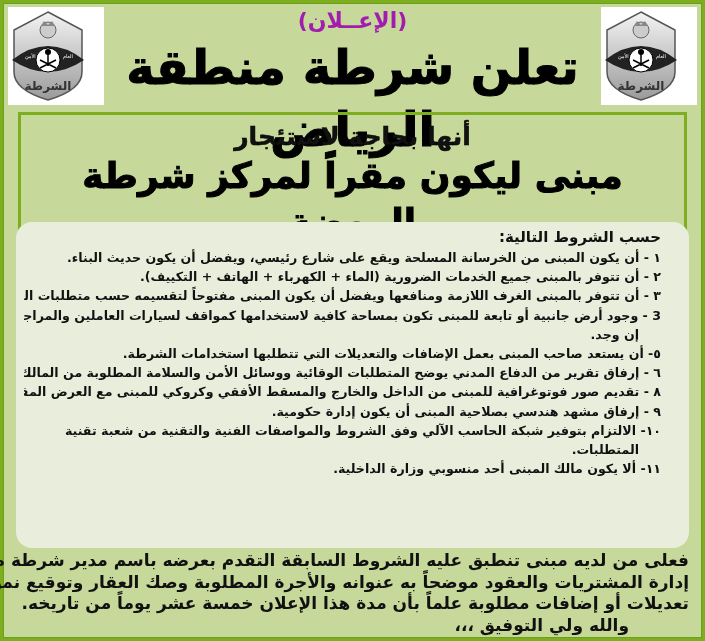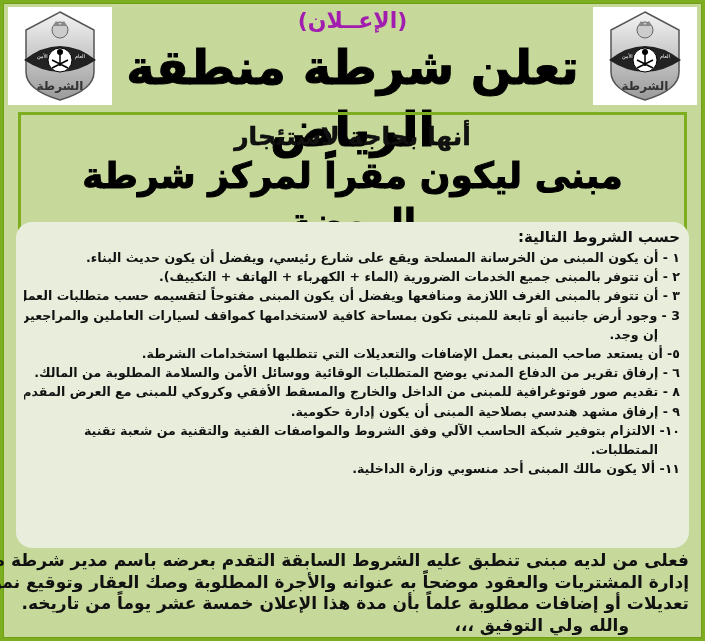--- a/index.html
+++ b/index.html
@@ -1,26 +1,26 @@
 <!DOCTYPE html>
 <html><head>
 <meta charset="utf-8">
 <style>
   html, body { margin:0; padding:0; }
   body { width:705px; height:641px; overflow:hidden; background:#7cae1f; font-family:"DejaVu Sans", sans-serif; }
   .frame { position:absolute; left:3px; top:3px; width:699px; height:635px; background:#c6d99a; border:1px solid #6f9e17; box-sizing:border-box; }
-  .emblem { position:absolute; top:3px; width:104px; height:98px; background:#fff; display:flex; align-items:center; justify-content:center; }
+  .emblem { position:absolute; top:3px; width:96px; height:98px; background:#fff; display:flex; align-items:center; }
   .emblem.right { right:4px; } .emblem.left { left:4px; }
   .header { position:absolute; left:100px; right:100px; top:2px; text-align:center; direction:rtl; }
   .h-small { font-size:22px; font-weight:bold; color:#a21caf; line-height:30px; }
   .h-big { font-size:48px; font-weight:700; color:#000; line-height:62px; letter-spacing:1px; -webkit-text-stroke:1px #000; }
   .subbox { position:absolute; left:14px; right:14px; top:108px; height:120px; border:3px solid #7cae1f; box-sizing:border-box; text-align:center; direction:rtl; }
   .sub1 { font-size:25px; font-weight:bold; color:#111; margin-top:6px; line-height:32px; -webkit-text-stroke:0.5px #000; }
   .sub2 { font-size:36px; font-weight:900; color:#000; line-height:46px; -webkit-text-stroke:1px #000; }
-  .conds { position:absolute; left:12px; right:12px; top:218px; height:326px; background:#e8eedb; border-radius:16px; direction:rtl; padding:4px 9px 0 8px; box-sizing:border-box; font-size:12.6px; font-weight:bold; color:#111; line-height:19.2px; }
+  .conds { position:absolute; left:12px; right:12px; top:218px; height:326px; background:#e8eedb; border-radius:16px; direction:rtl; padding:4px 28px 0 8px; box-sizing:border-box; font-size:12.6px; font-weight:bold; color:#111; line-height:19.2px; }
   .conds .lead { font-size:15px; line-height:22px; }
   .conds .item { white-space:nowrap; overflow:hidden; }
   .conds .cont { padding-right:22px; }
   .closing { position:absolute; left:14px; right:12px; top:546px; direction:rtl; font-size:17px; font-weight:bold; color:#111; line-height:21.5px; }
   .closing div { white-space:nowrap; }
   .closing .sign { padding-right:60px; }
 </style>
 </head>
 <body>
 

